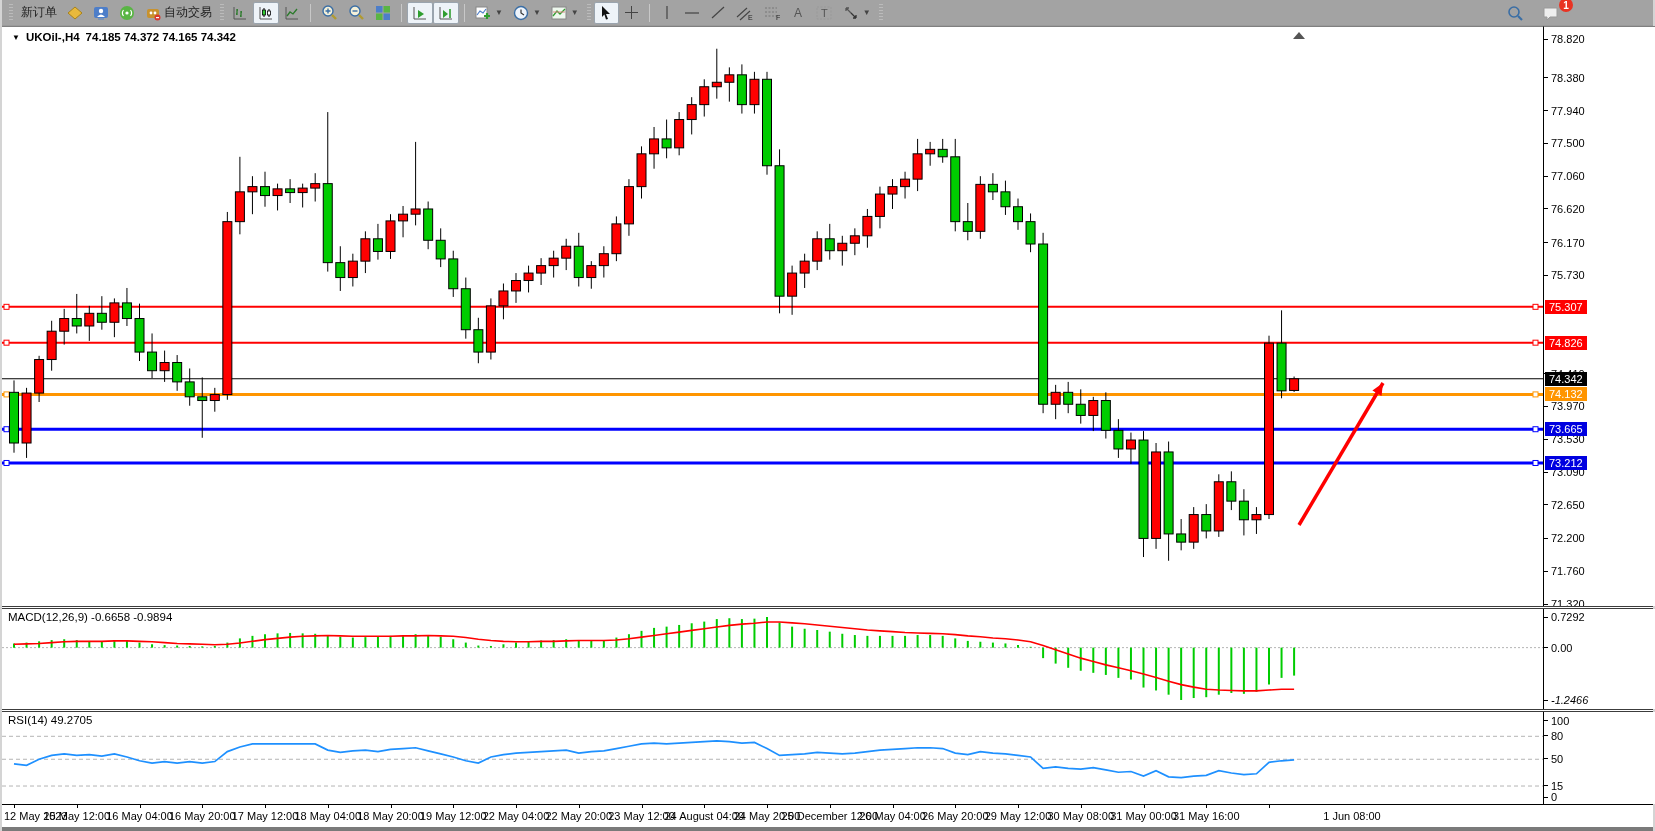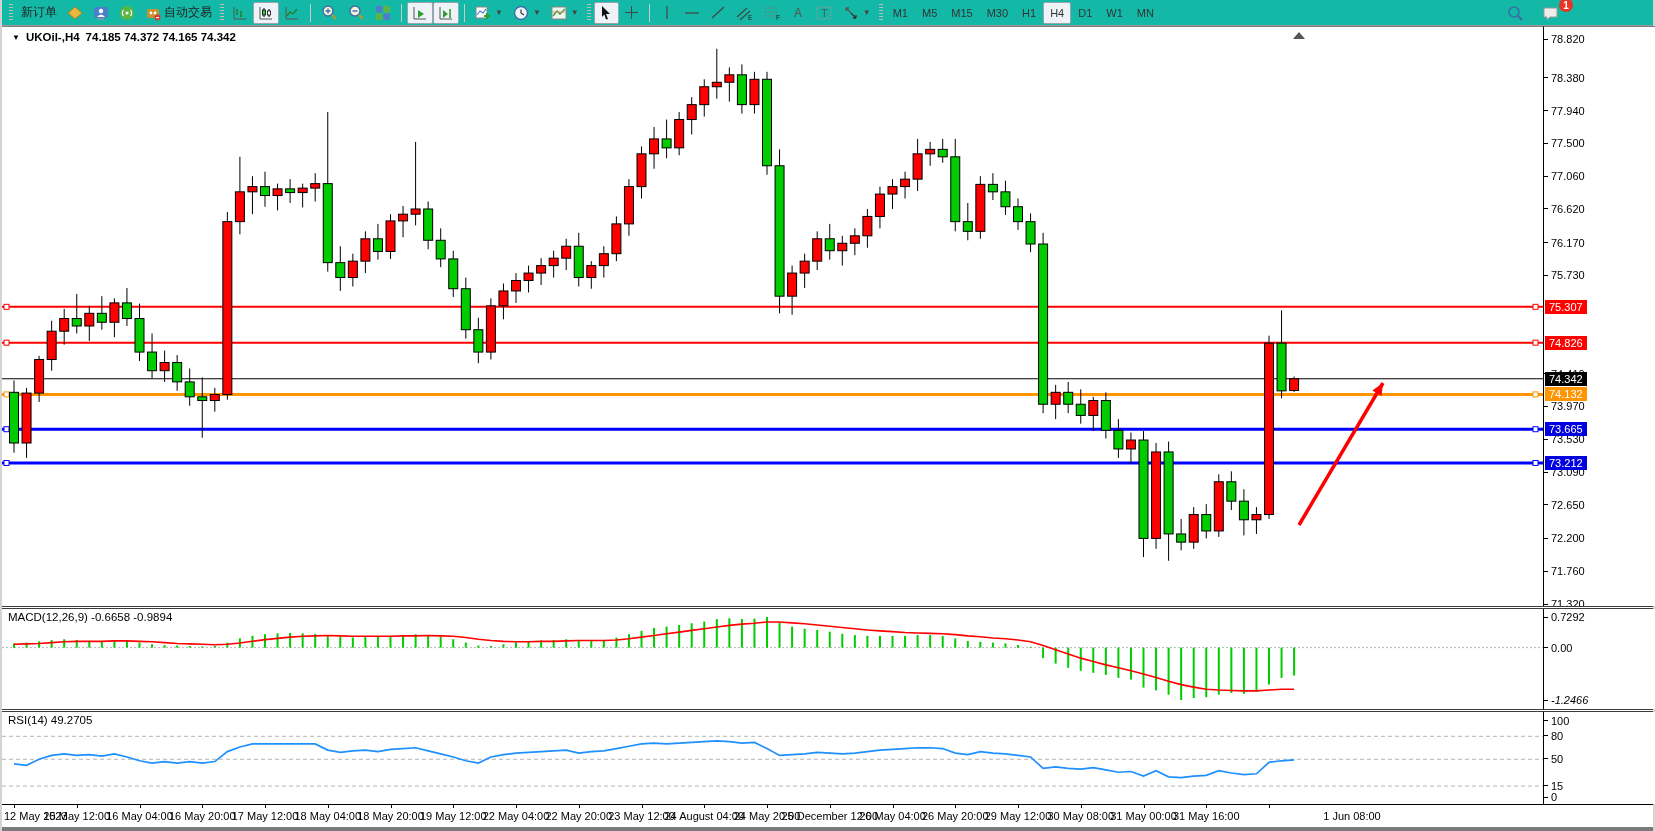--- a/index.html
+++ b/index.html
@@ -3,21 +3,21 @@
 <meta charset="utf-8">
 <style>
   * { margin:0; padding:0; box-sizing:border-box; }
   html,body { width:1655px; height:831px; overflow:hidden; background:#fff;
     font-family:"Liberation Sans","DejaVu Sans",sans-serif; }
   #window { position:relative; width:1655px; height:831px; background:#fff;
     border-left:2px solid #d4d4d4; border-right:2px solid #d4d4d4; }
 
   
   #toolbar { position:absolute; left:0; top:0; width:100%; height:26px;
-    background:#14b8a6; border-bottom:1px solid #9a9a9a;
+    background:#a3a3a3; border-bottom:1px solid #9a9a9a;
     display:flex; align-items:center; padding:0 4px; font-size:12px; color:#222; }
   .tb-btn { height:22px; min-width:24px; display:flex; align-items:center; justify-content:center;
     gap:3px; padding:0 4px; border:1px solid transparent; border-radius:2px; cursor:default; }
   .tb-btn.active { border:1px solid #9aa4ae; background:#eef3f8; }
   .tb-sep { width:1px; height:18px; background:#c8c8c8; margin:0 5px; }
   .tb-grip { width:4px; height:18px; margin:0 3px;
     background:repeating-linear-gradient(to bottom,#bbb 0 1px,transparent 1px 3px); }
   .tb-caret { font-size:8px; color:#444; margin-left:1px; }
   .tf-btn { height:22px; padding:0 6px; font-size:11px; color:#333;
     display:flex; align-items:center; border:1px solid transparent; border-radius:2px; }
@@ -236,31 +236,20 @@
     </div>
     <div class="tb-btn">
       <svg width="16" height="16">
         <path d="M3 3 L8 8 M3 3 l0 3 M3 3 l3 0" stroke="#555" stroke-width="1.3" fill="none"></path>
         <path d="M13 13 L8 8 M13 13 l0 -3 M13 13 l-3 0" stroke="#333" stroke-width="1.3" fill="none"></path>
       </svg>
       <span class="tb-caret">▼</span>
     </div>
 
     <div class="tb-grip"></div>
-    <div id="tf-group" style="display:flex;">
-        <div class="tf-btn">M1</div>
-        <div class="tf-btn">M5</div>
-        <div class="tf-btn">M15</div>
-        <div class="tf-btn">M30</div>
-        <div class="tf-btn">H1</div>
-        <div class="tf-btn active">H4</div>
-        <div class="tf-btn">D1</div>
-        <div class="tf-btn">W1</div>
-        <div class="tf-btn">MN</div>
-      </div>
 
     <div id="tb-right">
       <div class="tb-btn">
         <svg width="17" height="17">
           <circle cx="7" cy="7" r="5" fill="none" stroke="#3a6ea5" stroke-width="1.6"></circle>
           <line x1="11" y1="11" x2="15" y2="15" stroke="#3a6ea5" stroke-width="2.2"></line>
         </svg>
       </div>
       <div class="tb-btn" style="position:relative;">
         <svg width="18" height="16">

